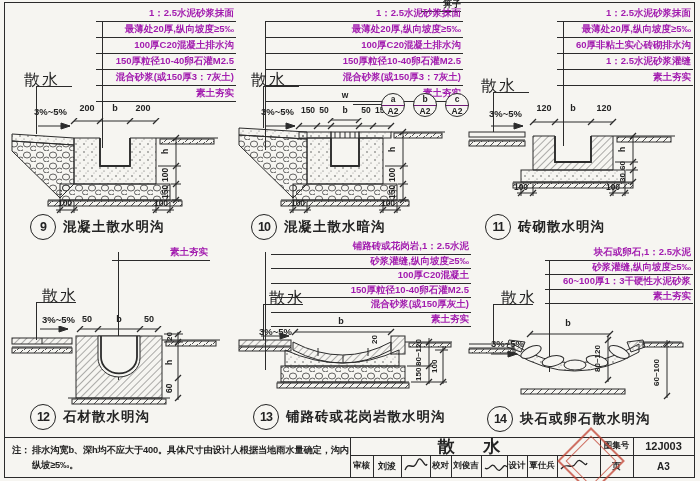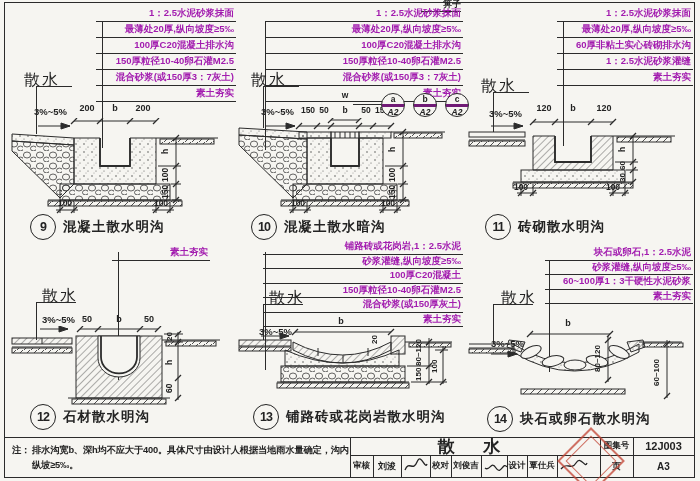--- a/index.html
+++ b/index.html
@@ -19,21 +19,21 @@
   .dim.sm{font-size:8.5px;}
   .vdim{position:absolute;font-size:8.5px;font-weight:bold;writing-mode:vertical-rl;transform:rotate(180deg);
         text-align:center;line-height:11px;width:12px;white-space:nowrap;}
   .cap{position:absolute;display:flex;align-items:center;gap:7px;}
   .cnum{width:24px;height:24px;border:1.7px solid #232323;border-radius:50%;display:flex;align-items:center;
         justify-content:center;font-weight:bold;font-size:12.5px;flex:0 0 auto;letter-spacing:-1px;}
   .ctitle{font-size:13.5px;font-weight:bold;letter-spacing:1px;white-space:nowrap;}
   .bub{position:absolute;width:22px;height:22px;border:1.2px solid #2b2b2b;border-radius:50%;display:flex;
        flex-direction:column;font-size:8.5px;font-weight:bold;text-align:center;background:#f6f5f1;}
   .bub span{flex:1;line-height:10px;}
-  .bub .bot{border-top:3px solid #701a75;font-style:italic;}
+  .bub .bot{border-top:1px solid #701a75;}
   .sec{position:absolute;}
   .sec line,.sec path,.sec rect,.sec polygon,.sec ellipse{stroke:#2c2c2c;stroke-width:1;}
   .sec .tk{stroke-width:1.2;}
   .sec .thick{stroke-width:1.8;}
   .grt{position:absolute;font-size:9px;font-weight:bold;border-bottom:1px solid #2b2b2b;text-align:right;}
   
   .tbtxt{position:absolute;display:flex;align-items:center;justify-content:center;font-weight:bold;}
   .bigtitle{font-size:17px;letter-spacing:12px;}
   .seal{position:absolute;left:567px;top:437px;width:44px;height:44px;border:2px solid #c24434;
         transform:rotate(45deg);opacity:.75;}
@@ -329,21 +329,21 @@
     <div class="vdim" style="left:156px;top:98px;height:14px;font-size:8px">20</div>
     <div class="vdim" style="left:156px;top:114px;height:32px">h</div>
     <div class="vdim" style="left:156px;top:146px;height:20px">60</div>
     <div class="cap" style="left:22px;top:172px">
       <span class="cnum">12</span>
       <span class="ctitle">石材散水明沟</span>
     </div>
   </div>
 
   <div class="fig" style="left:235px;top:232px;width:230px;height:205px">
-    <div class="notes n13" style="left:28px;top:8px;width:200px">
+    <div class="notes n13" style="left:36px;top:8px;width:200px">
       <span class="nl">铺路砖或花岗岩,1：2.5水泥</span>
       <span class="nl">砂浆灌缝,纵向坡度≥5‰</span>
       <span class="nl">100厚C20混凝土</span>
       <span class="nl">150厚粒径10-40卵石灌M2.5</span>
       <span class="nl">混合砂浆(或150厚灰土)</span>
       <span class="nl">素土夯实</span>
     </div>
     <div class="vline" style="left:30px;top:20px;height:118px"></div>
     <div class="sanshui" style="left:34px;top:56px">散水</div>
     <div class="hline" style="left:28px;top:72px;width:40px"></div>

